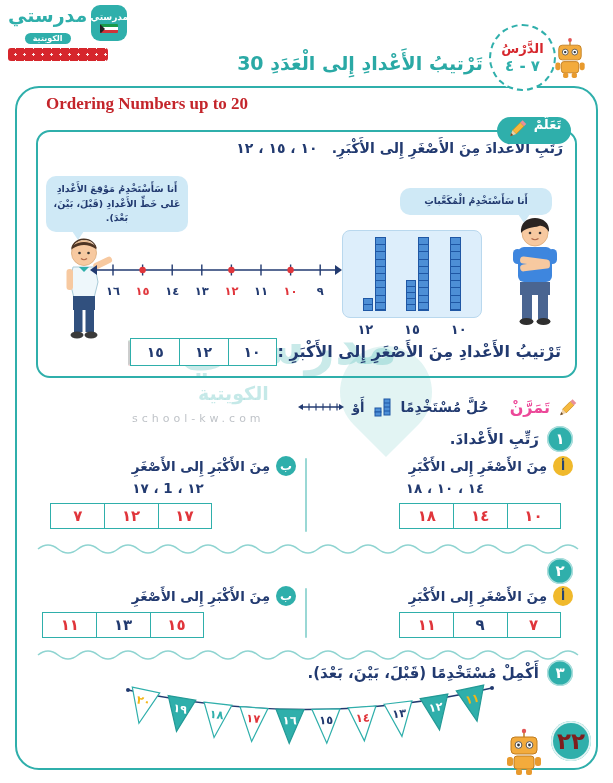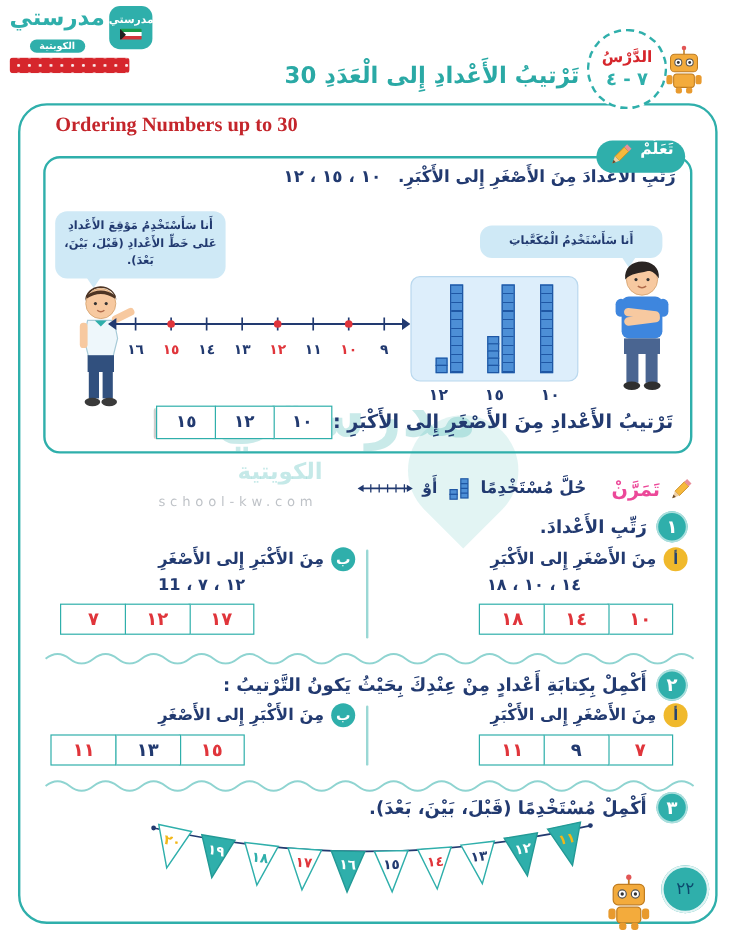--- a/index.html
+++ b/index.html
@@ -102,21 +102,21 @@
 
   
   .bunting{position:absolute;left:124px;top:678px;width:372px;height:88px}
   .rope{fill:none;stroke:#223a70;stroke-width:1.4}
   .flag{stroke-width:1.2}
   .flag-white{fill:#fff;stroke:#2fafab}
   .flag-teal{fill:#2fafab;stroke:#239a96}
   .flag-num{font-size:11.5px;font-weight:700;text-anchor:middle;font-family:"DejaVu Sans",sans-serif}
   .fn-yellow{fill:#f2b718}.fn-white{fill:#fff}.fn-teal{fill:#2fafab}.fn-red{fill:#e0353b}.fn-navy{fill:#223a70}
 
-  .page-badge{position:absolute;left:551px;top:721px;width:40px;height:40px;border-radius:50%;background:#2fafab;color:#0c4a6e;display:flex;align-items:center;justify-content:center;font-size:14px;font-weight:400;box-shadow:inset 0 0 0 2px rgba(255,255,255,.85);z-index:2}
+  .page-badge{position:absolute;left:551px;top:721px;width:40px;height:40px;border-radius:50%;background:#2fafab;color:#7f1d1d;display:flex;align-items:center;justify-content:center;font-size:23px;font-weight:700;box-shadow:inset 0 0 0 2px rgba(255,255,255,.85);z-index:2}
   .icon-svg{display:block}
 </style>
 </head>
 <body>
 
 <svg width="0" height="0" style="position:absolute">
   <defs>
     <symbol id="robot" viewBox="0 0 44 50">
       <line x1="22" y1="3" x2="22" y2="9" stroke="#c07c1f" stroke-width="1.5"></line>
       <circle cx="22" cy="3" r="2.2" fill="#e25555"></circle>
@@ -170,21 +170,21 @@
 
 <div class="lesson-badge">
   <div class="lesson-label">الدَّرْسُ</div>
   <div class="lesson-num">٧ - ٤</div>
 </div>
 <svg class="robot-top" viewBox="0 0 44 50">
     <use href="#robot"></use>
   </svg>
 
 <div class="title-ar">تَرْتيبُ الأَعْدادِ إِلى الْعَدَدِ 30</div>
-<div class="title-en">Ordering Numbers up to 30</div>
+<div class="title-en">Ordering Numbers up to 20</div>
 
 <div class="learn-tab">
   <svg class="pencil-icon icon-svg" width="14" height="14" viewBox="0 0 24 24">
       <use href="#pencil"></use>
     </svg>
   <span>تَعَلَّمْ</span>
 </div>
 <div class="learn-box">
   <div class="learn-instruction">
     <span>رَتِّبِ الأَعْدادَ مِنَ الأَصْغَرِ إِلى الأَكْبَرِ.</span>
@@ -327,37 +327,36 @@
       <div class="cell">١٠</div>
       <div class="cell">١٤</div>
       <div class="cell">١٨</div>
     </div>
   </div>
   <div class="col-b">
     <div class="col-head">
       <div class="sub-badge badge-b">ب</div>
       <span>مِنَ الأَكْبَرِ إِلى الأَصْغَرِ</span>
     </div>
-    <div class="given-line">١٢ ، ٧ ، 11</div>
+    <div class="given-line">١٢ ، 1 ، ١٧</div>
     <div class="cells ex1-cells-b">
       <div class="cell">١٧</div>
       <div class="cell">١٢</div>
       <div class="cell" able="true">٧</div>
     </div>
   </div>
 </div>
 <div class="vdiv vdiv1"></div>
 
 <svg class="wave wave1" viewBox="0 0 545 12">
     <path d="M2,7 q10,-8 20,0 t20,0 t20,0 t20,0 t20,0 t20,0 t20,0 t20,0 t20,0 t20,0 t20,0 t20,0 t20,0 t20,0 t20,0 t20,0 t20,0 t20,0 t20,0 t20,0 t20,0 t20,0 t20,0 t20,0 t20,0 t20,0 t20,0" class="wave-path"></path>
   </svg>
 
 <div class="ex-head ex2-head">
   <div class="qnum">٢</div>
-  <div class="ex-title">أَكْمِلْ بِكِتابَةِ أَعْدادٍ مِنْ عِنْدِكَ بِحَيْثُ يَكونُ التَّرْتيبُ :</div>
 </div>
 <div class="ex-cols ex2-cols">
   <div class="col-a">
     <div class="col-head">
       <div class="sub-badge badge-a">أ</div>
       <span>مِنَ الأَصْغَرِ إِلى الأَكْبَرِ</span>
     </div>
     <div class="cells ex2-cells-a">
       <div class="cell">٧</div>
       <div class="cell given">٩</div>

